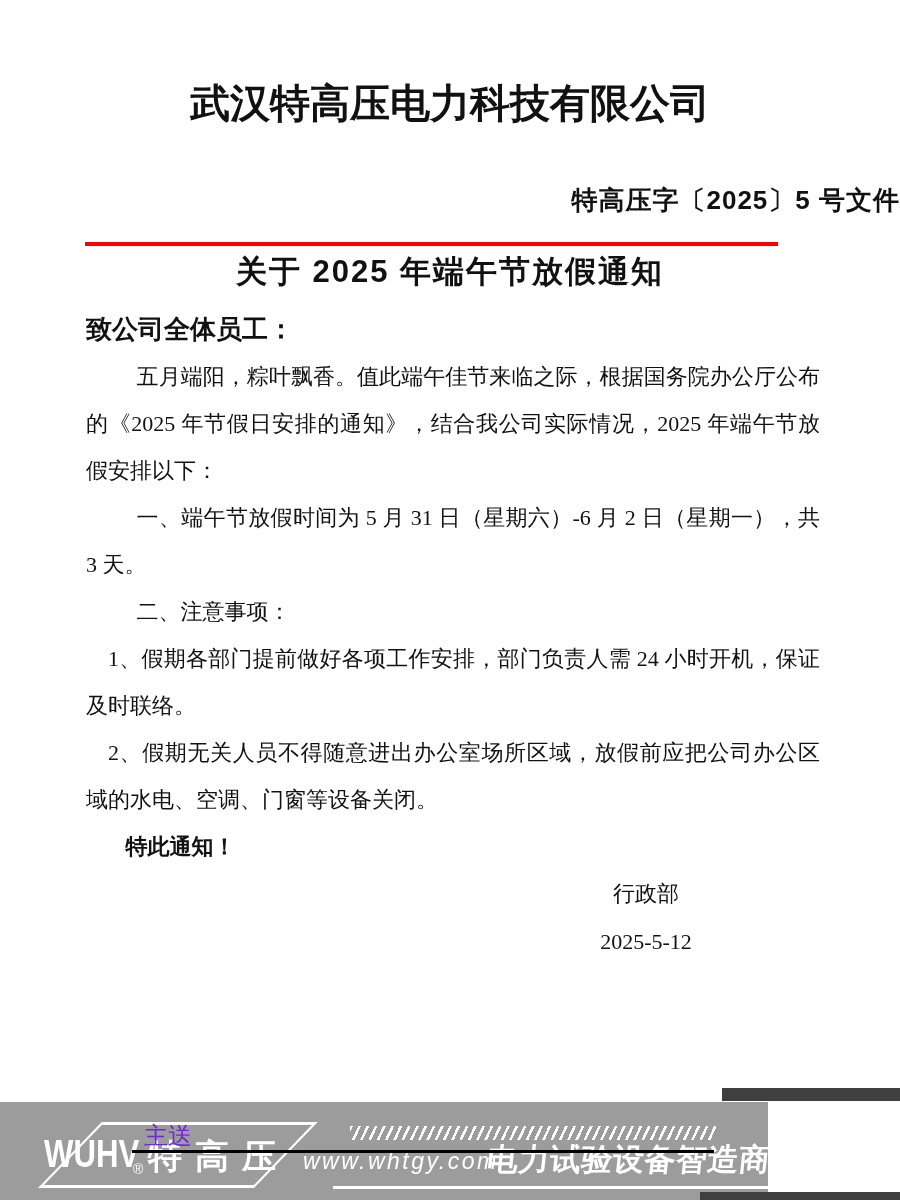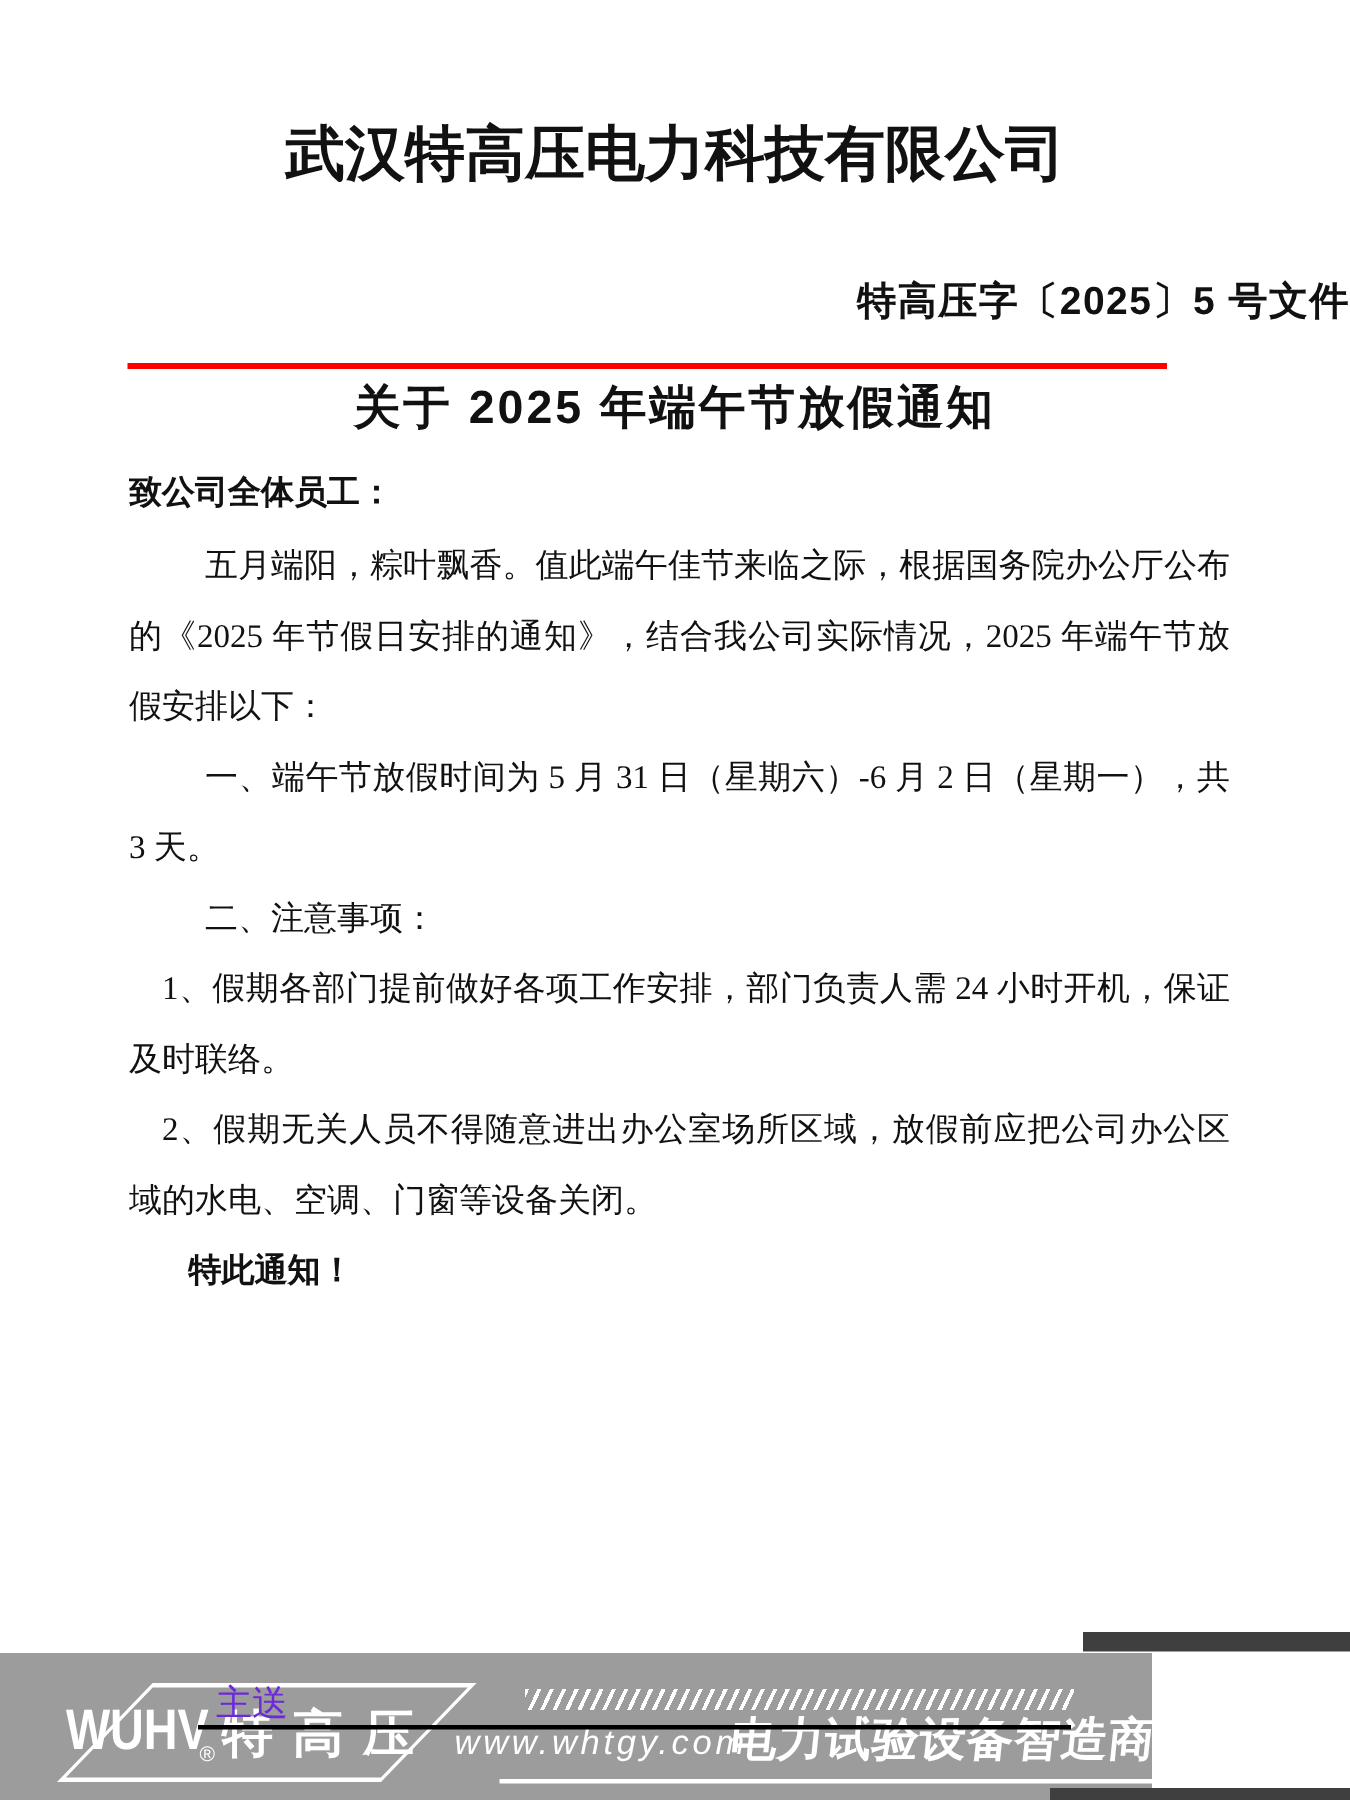--- a/index.html
+++ b/index.html
@@ -19,21 +19,21 @@
   .company-title{margin:0;padding-top:80px;text-align:center;
     font-family:"Liberation Sans",sans-serif;font-weight:bold;font-size:40px;line-height:46px;}
   .doc-number{margin-top:60px;text-align:right;
     font-family:"Liberation Sans",sans-serif;font-weight:bold;font-size:26px;line-height:28px;letter-spacing:1px;}
   .red-divider{margin:28px 0 0 85px;width:693px;height:0;border-top:4px solid var(--divider-red);}
   .doc-title{margin-top:7px;text-align:center;
     font-family:"Liberation Sans",sans-serif;font-weight:bold;font-size:31px;line-height:38px;letter-spacing:2px;}
 
   
   .salutation{margin:15px 80px 0 86px;
-    font-family:Liberation Mono, monospace;font-weight:bold;font-size:22px;line-height:47px;}
+    font-family:Liberation Serif, serif;font-weight:bold;font-size:26px;line-height:47px;}
   .body-text{margin:0 80px 0 86px;}
   .body-text p{margin:0;font-size:22px;line-height:47px;text-align:justify;text-justify:inter-character;}
   .indent2{text-indent:2.3em;}
   .indent1{text-indent:1.0em;}
   .closing{margin:0 80px 0 86px;text-indent:1.8em;
     font-family:"Liberation Sans",sans-serif;font-weight:bold;font-size:22px;line-height:47px;}
   .signature{width:240px;margin:0 134px 0 auto;text-align:center;font-size:22px;line-height:48px;}
   .signature div{white-space:nowrap;}
 
   
@@ -84,20 +84,24 @@
   <div class="body-text" id="para-container">
       <p class="indent2">五月端阳，粽叶飘香。值此端午佳节来临之际，根据国务院办公厅公布的《2025 年节假日安排的通知》，结合我公司实际情况，2025 年端午节放假安排以下：</p>
       <p class="indent2">一、端午节放假时间为 5 月 31 日（星期六）-6 月 2 日（星期一），共 3 天。</p>
       <p class="indent2">二、注意事项：</p>
       <p class="indent1">1、假期各部门提前做好各项工作安排，部门负责人需 24 小时开机，保证及时联络。</p>
       <p class="indent1">2、假期无关人员不得随意进出办公室场所区域，放假前应把公司办公区域的水电、空调、门窗等设备关闭。</p>
     </div>
 
   <div class="closing">特此通知！</div>
 
+  <div class="signature">
+    <div>行政部</div>
+    <div>2025-5-12</div>
+  </div>
 
   <div class="banner-top-shadow"></div>
   <div class="footer">
     <div class="logo-frame"></div>
     <div class="logo-en">WUHV</div>
     <div class="logo-reg">®</div>
     <div class="logo-cn">特高压</div>
     <div class="slashes"></div>
     <div class="website">www.whtgy.com</div>
     <div class="slogan">电力试验设备智造商 让测试更简单</div>

